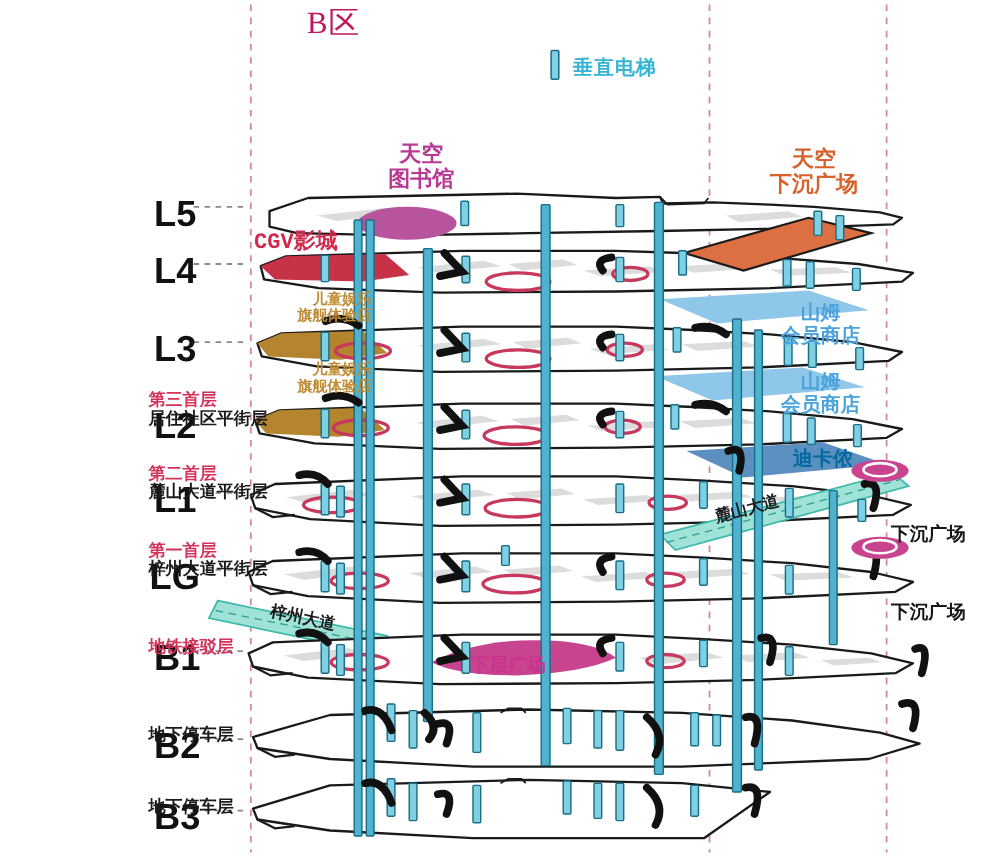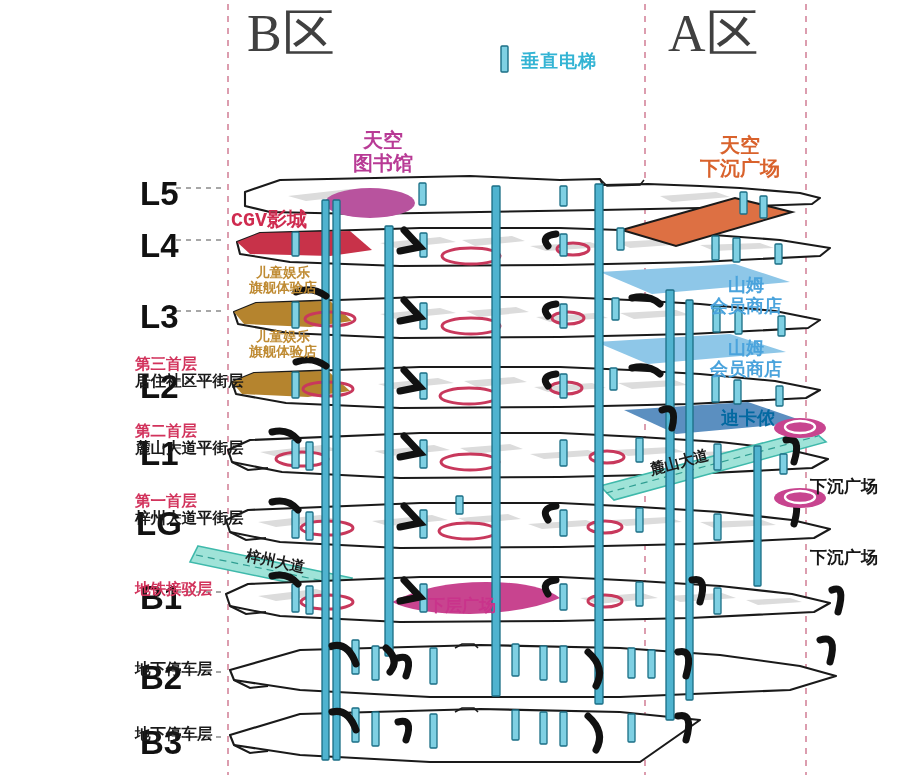--- a/index.html
+++ b/index.html
@@ -3,22 +3,22 @@
 <meta charset="utf-8">
 <style>
   html,body{margin:0;padding:0;background:#ffffff;}
   body{width:900px;height:779px;position:relative;overflow:hidden;
        font-family:"Liberation Sans","DejaVu Sans",sans-serif;}
   #stage{position:absolute;left:0;top:0;width:900px;height:779px;}
   svg{position:absolute;left:0;top:0;}
 
   
   .zone-label{position:absolute;font-family:"Liberation Serif","DejaVu Serif",serif;
-              font-size:52px;color:#404040;font-weight:400;letter-spacing:1px;
-              line-height:1;white-space:nowrap;}
+              font-size:28px;color:#be185d;font-weight:400;letter-spacing:1px;
+              line-height:1;white-space:nowrap;margin-left:32px;}
   .legend-text{position:absolute;font-size:18px;font-weight:bold;color:#34b4d4;
                white-space:nowrap;letter-spacing:1px;text-align:center;}
 
   .floor-code{position:absolute;font-size:33px;font-weight:bold;color:#111;
               white-space:nowrap;letter-spacing:0px;}
   .floor-sub{position:absolute;text-align:right;white-space:nowrap;line-height:1.12;}
   .floor-sub .t1{font-size:15.5px;font-weight:bold;color:#d2335c;display:block;}
   .floor-sub .t2{font-size:15.5px;font-weight:bold;color:#1a1a1a;display:block;}
   .floor-sub.single .t2{font-size:15.5px;}
 
@@ -28,21 +28,21 @@
   .c-purple{color:#b83a95;}
   .c-orange{color:#d9622c;}
   .c-crimson{color:#cf2b4f;}
   .c-gold{color:#bf8b33;}
   .c-blue{color:#4aa3dc;}
   .c-dkblue{color:#0369a1;}
   .c-black{color:#161616;margin-top:41px;}
   .c-magenta{color:#c9338b;}
   .sz20{font-size:20px;}
   .sz17{font-size:17px;}
-  .sz14{font-size:13.5px;}
+  .sz14{font-size:13.5px;text-align:right;}
   .sz18{font-size:18px;margin-top:26px;}
   .road-text{position:absolute;font-size:15px;font-weight:bold;color:#1b1b1b;white-space:nowrap;}
 </style>
 </head>
 <body>
 
 <div id="stage">
 
 <svg width="900" height="779" viewBox="0 0 900 779">
   <defs>
@@ -339,21 +339,20 @@
     <ellipse cx="800" cy="498" rx="26" ry="10" fill="#c8448f"></ellipse>
     <ellipse cx="800" cy="497" rx="15" ry="6" fill="none" stroke="#ffffff" stroke-width="2.4"></ellipse>
   </g>
 
   <g>
     <rect x="501" y="46" width="7" height="26" rx="1" fill="#7fd0e3" stroke="#1a6e85" stroke-width="1.4"></rect>
   </g>
 </svg>
 
 <div class="zone-label" style="left:247px;top:8px;">B区</div>
-<div class="zone-label" style="left:668px;top:8px;">A区</div>
 
 <div class="legend-text" style="left:521px;top:49px;">垂直电梯</div>
 
 <div class="floor-code" style="left:140px;top:175px;">L5</div>
 <div class="floor-code" style="left:140px;top:227px;">L4</div>
 <div class="floor-code" style="left:140px;top:298px;">L3</div>
 <div class="floor-code" style="left:140px;top:368px;">L2</div>
 <div class="floor-code" style="left:140px;top:435px;">L1</div>
 <div class="floor-code" style="left:136px;top:505px;">LG</div>
 <div class="floor-code" style="left:140px;top:579px;">B1</div>

